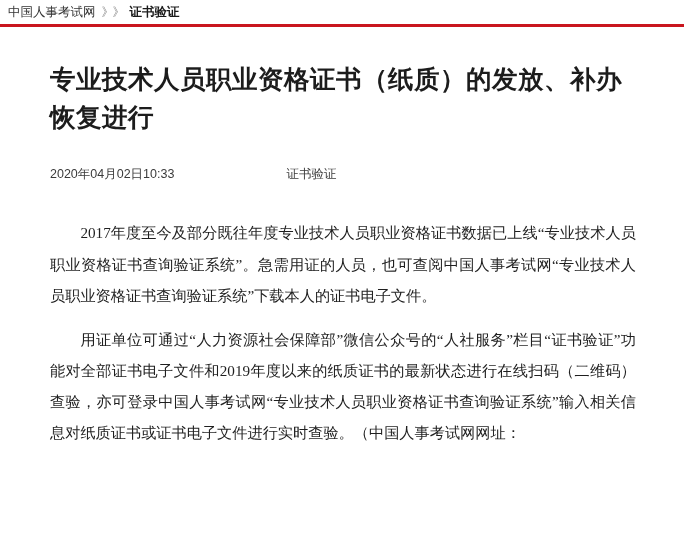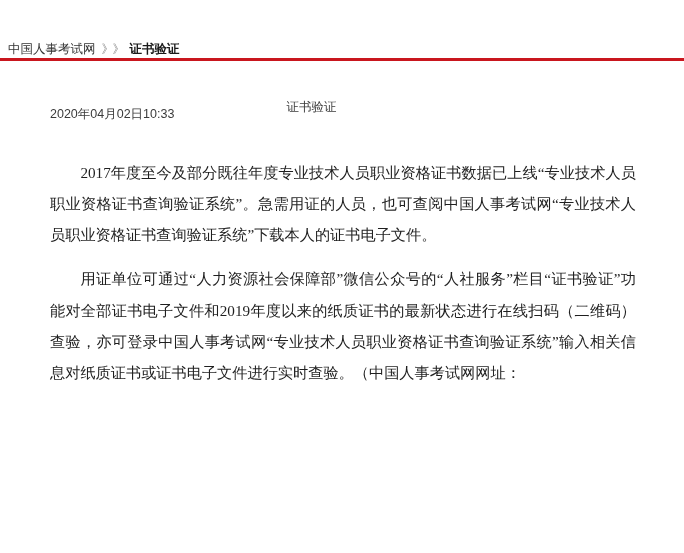--- a/index.html
+++ b/index.html
@@ -11,29 +11,28 @@
     width: 684px;
     height: 553px;
     font-family: "Liberation Serif", "DejaVu Serif", serif;
     color: #222222;
     overflow: hidden;
     position: relative;
   }
 
   
   .breadcrumb-bar {
-    height: 14px;
+    height: 24px;
     display: flex;
-    align-items: flex-end;
+    align-items: center;
     padding-left: 8px;
     font-family: "Liberation Sans", sans-serif;
     font-size: 12.5px;
     color: #333333;
     box-sizing: border-box;
-    margin-top: 44px;
   }
   .crumb {
     color: #333333;
     white-space: nowrap;
   }
   .crumb.active {
     font-weight: bold;
     color: #1a1a1a;
   }
   .crumb-sep {
@@ -70,21 +69,21 @@
 
   .meta {
     margin-top: 30px;
     display: flex;
     align-items: center;
     font-family: "Liberation Sans", "DejaVu Sans", sans-serif;
     font-size: 12.5px;
     color: #3b3b3b;
     padding-left: 6px;
   }
-  .meta .date { margin-right: 112px; margin-top: 15px; }
+  .meta .date { margin-right: 112px; }
   .meta .source { }
 
   .body-text {
     margin-top: 34px;
     font-size: 15.2px;
     line-height: 2.05;
     color: #1f1f1f;
     text-align: justify;
     padding-left: 6px;
     padding-right: 4px;
@@ -100,20 +99,21 @@
 <div class="breadcrumb-bar">
   <span class="crumb">中国人事考试网</span>
   <span class="crumb-sep">》》</span>
   <span class="crumb active">证书验证</span>
 </div>
 
 <div class="accent-rule"></div>
 
 <div class="article">
 
+  <h1 class="title">专业技术人员职业资格证书（纸质）的发放、补办恢复进行</h1>
 
   <div class="meta">
     <span class="date">2020年04月02日10:33</span>
     <span class="source">证书验证</span>
   </div>
 
   <div class="body-text">
     <p>2017年度至今及部分既往年度专业技术人员职业资格证书数据已上线“专业技术人员职业资格证书查询验证系统”。急需用证的人员，也可查阅中国人事考试网“专业技术人员职业资格证书查询验证系统”下载本人的证书电子文件。</p>
     <p>用证单位可通过“人力资源社会保障部”微信公众号的“人社服务”栏目“证书验证”功能对全部证书电子文件和2019年度以来的纸质证书的最新状态进行在线扫码（二维码）查验，亦可登录中国人事考试网“专业技术人员职业资格证书查询验证系统”输入相关信息对纸质证书或证书电子文件进行实时查验。（中国人事考试网网址：</p>
 

